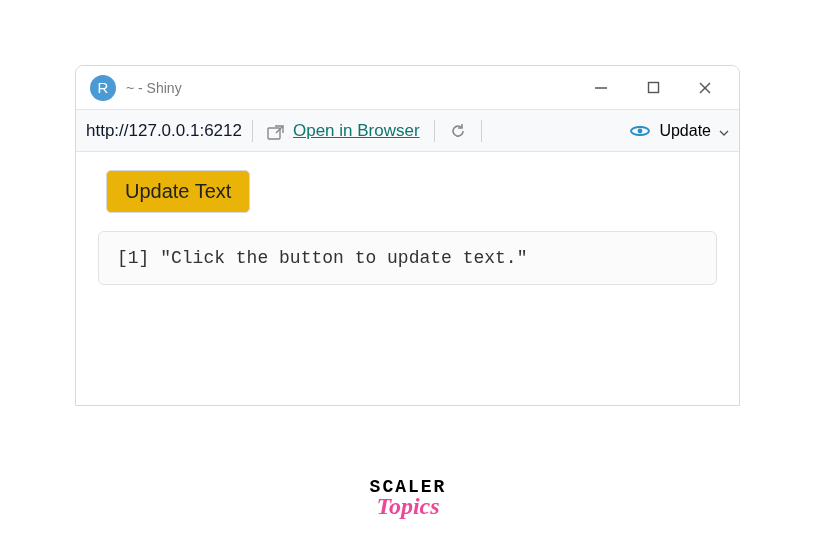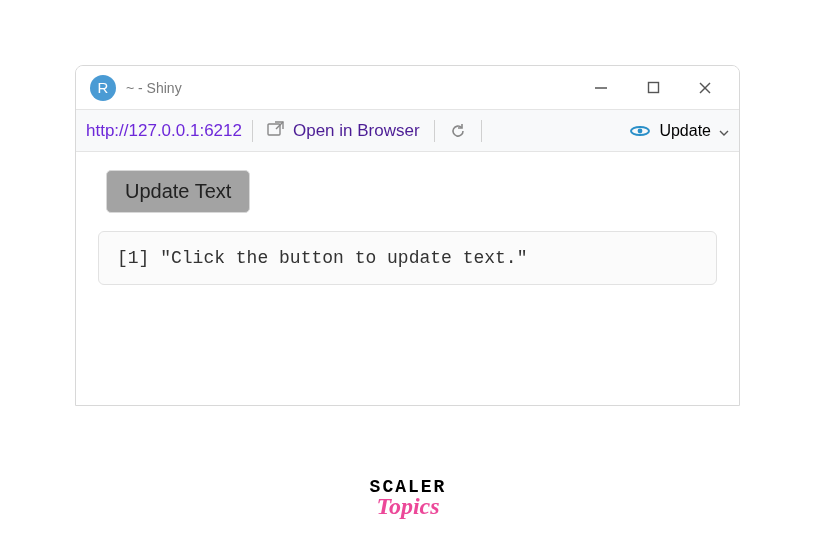--- a/index.html
+++ b/index.html
@@ -64,52 +64,53 @@
     .toolbar {
       height: 42px;
       background: #f8f9fa;
       border-bottom: 1px solid #e4e4e4;
       display: flex;
       align-items: center;
       padding: 0 10px;
       gap: 10px;
     }
     .url {
-      color: #6d28d9;
+      color: #0f172a;
       font-size: 17px;
     }
     .vdiv {
       width: 1px;
       height: 22px;
       background: #d0d0d0;
     }
     .tool-item {
       display: flex;
-      align-items: flex-start;
+      align-items: flex-end;
       gap: 8px;
-      color: #4c1d95;
+      color: #0f766e;
       font-size: 17px;
       padding: 2px 4px;
+      text-decoration: underline;
     }
     .refresh-icon, .open-icon, .publish-icon {
       display: flex;
       align-items: center;
     }
     .publish-group {
       margin-left: auto;
       display: flex;
       align-items: center;
       gap: 8px;
     }
     .content {
       padding: 18px 22px 120px 22px;
     }
     .update-btn {
       display: inline-block;
-      background: #a3a3a3;
+      background: #eab308;
       border: 1px solid #d8d8d8;
       border-radius: 5px;
       padding: 9px 18px;
       font-size: 20px;
       color: #222;
       margin-left: 8px;
       margin-bottom: 18px;
     }
     .output-box {
       background: #fbfbfb;

